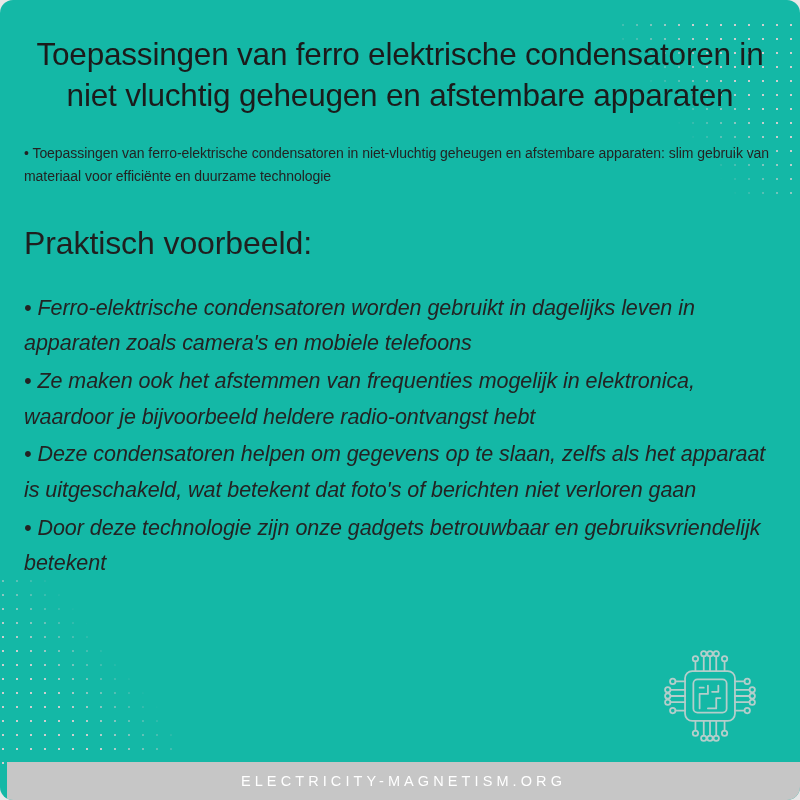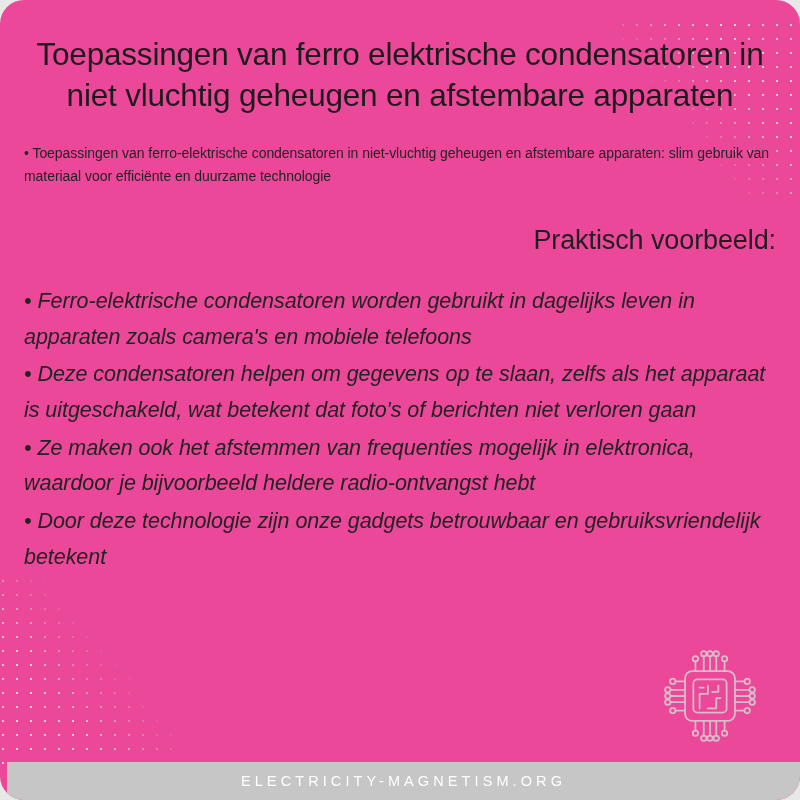--- a/index.html
+++ b/index.html
@@ -24,22 +24,22 @@
     box-sizing: border-box;
   }
 
   
   .card {
     position: absolute;
     left: 0;
     top: 0;
     width: 800px;
     height: 800px;
-    background: #ec4899;
-    border-radius: 24px;
+    background: #14b8a6;
+    border-radius: 13px;
     overflow: hidden;
   }
 
   
   .dots {
     position: absolute;
     background-image: radial-gradient(#cfcfcf 1.15px, transparent 1.2px);
     background-size: 14px 14px;
     background-position: 0 0;
     pointer-events: none;
@@ -98,24 +98,24 @@
     font-size: 14px;
     font-weight: 400;
     line-height: 1.68;
     color: #232323;
     text-align: left;
     letter-spacing: -0.05px;
   }
 
   .subhead {
     margin: 34px 0 0 0;
-    font-size: 27px;
+    font-size: 32px;
     font-weight: 400;
     line-height: 1.3;
-    text-align: right;
+    text-align: left;
     color: #1f1f1f;
     letter-spacing: -0.1px;
   }
 
   .bullets {
     margin: 26px 0 0 0;
     padding: 0;
     list-style: none;
     font-style: italic;
   }
@@ -219,22 +219,22 @@
     <div class="content">
 
       <h1 class="title">Toepassingen van ferro elektrische condensatoren in niet vluchtig geheugen en afstembare apparaten</h1>
 
       <p class="intro">• Toepassingen van ferro-elektrische condensatoren in niet-vluchtig geheugen en afstembare apparaten: slim gebruik van materiaal voor efficiënte en duurzame technologie</p>
 
       <h2 class="subhead">Praktisch voorbeeld:</h2>
 
       <ul class="bullets">
         <li>• Ferro-elektrische condensatoren worden gebruikt in dagelijks leven in apparaten zoals camera's en mobiele telefoons</li>
+        <li>• Ze maken ook het afstemmen van frequenties mogelijk in elektronica, waardoor je bijvoorbeeld heldere radio-ontvangst hebt</li>
         <li>• Deze condensatoren helpen om gegevens op te slaan, zelfs als het apparaat is uitgeschakeld, wat betekent dat foto's of berichten niet verloren gaan</li>
-        <li>• Ze maken ook het afstemmen van frequenties mogelijk in elektronica, waardoor je bijvoorbeeld heldere radio-ontvangst hebt</li>
         <li>• Door deze technologie zijn onze gadgets betrouwbaar en gebruiksvriendelijk betekent</li>
       </ul>
 
     </div>
 
     <div class="footer-bar">
       <span class="footer-text">ELECTRICITY-MAGNETISM.ORG</span>
     </div>
 
   </div>

